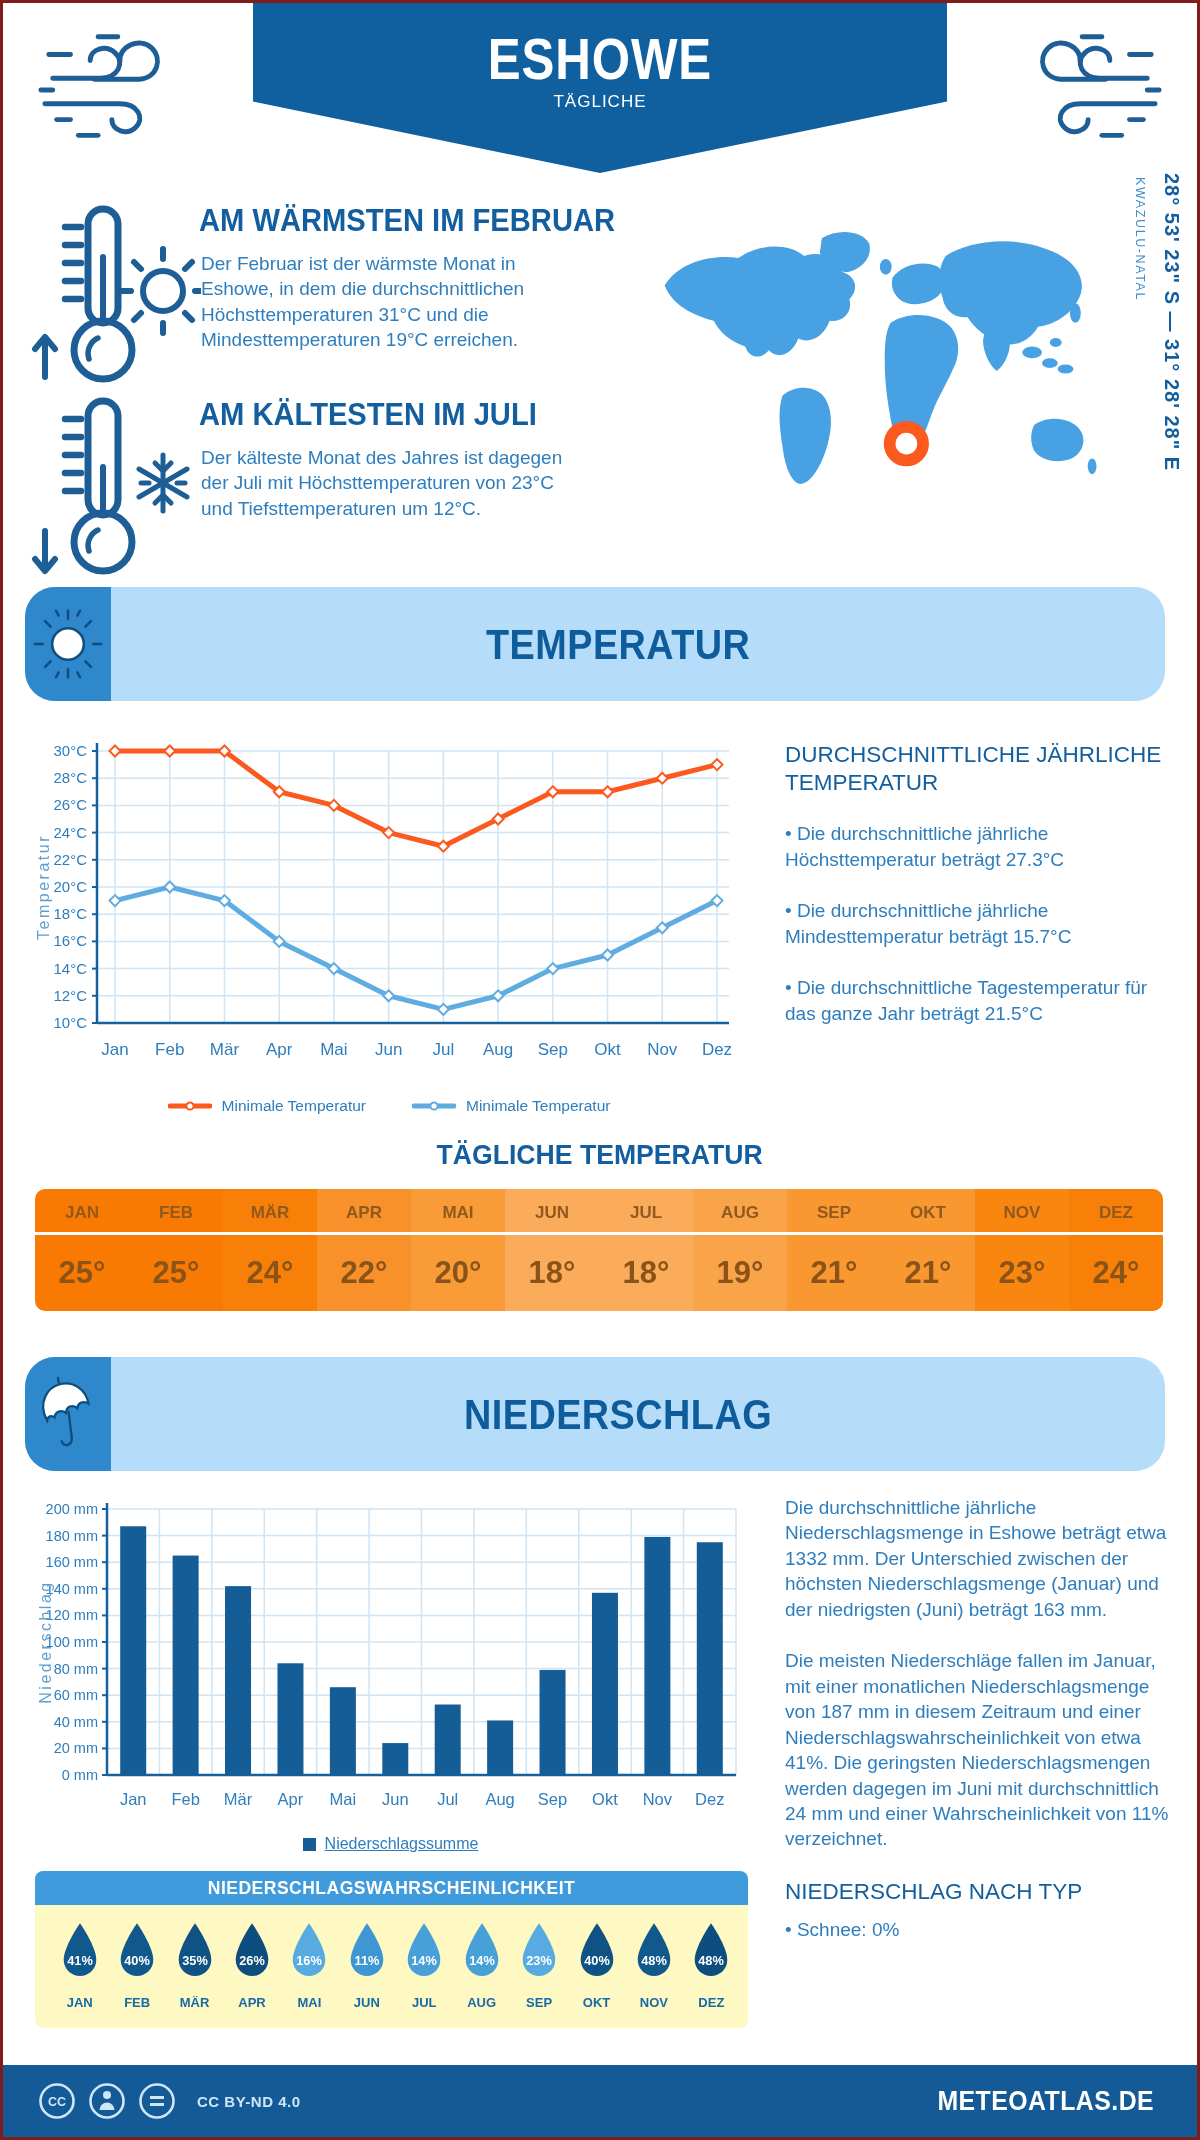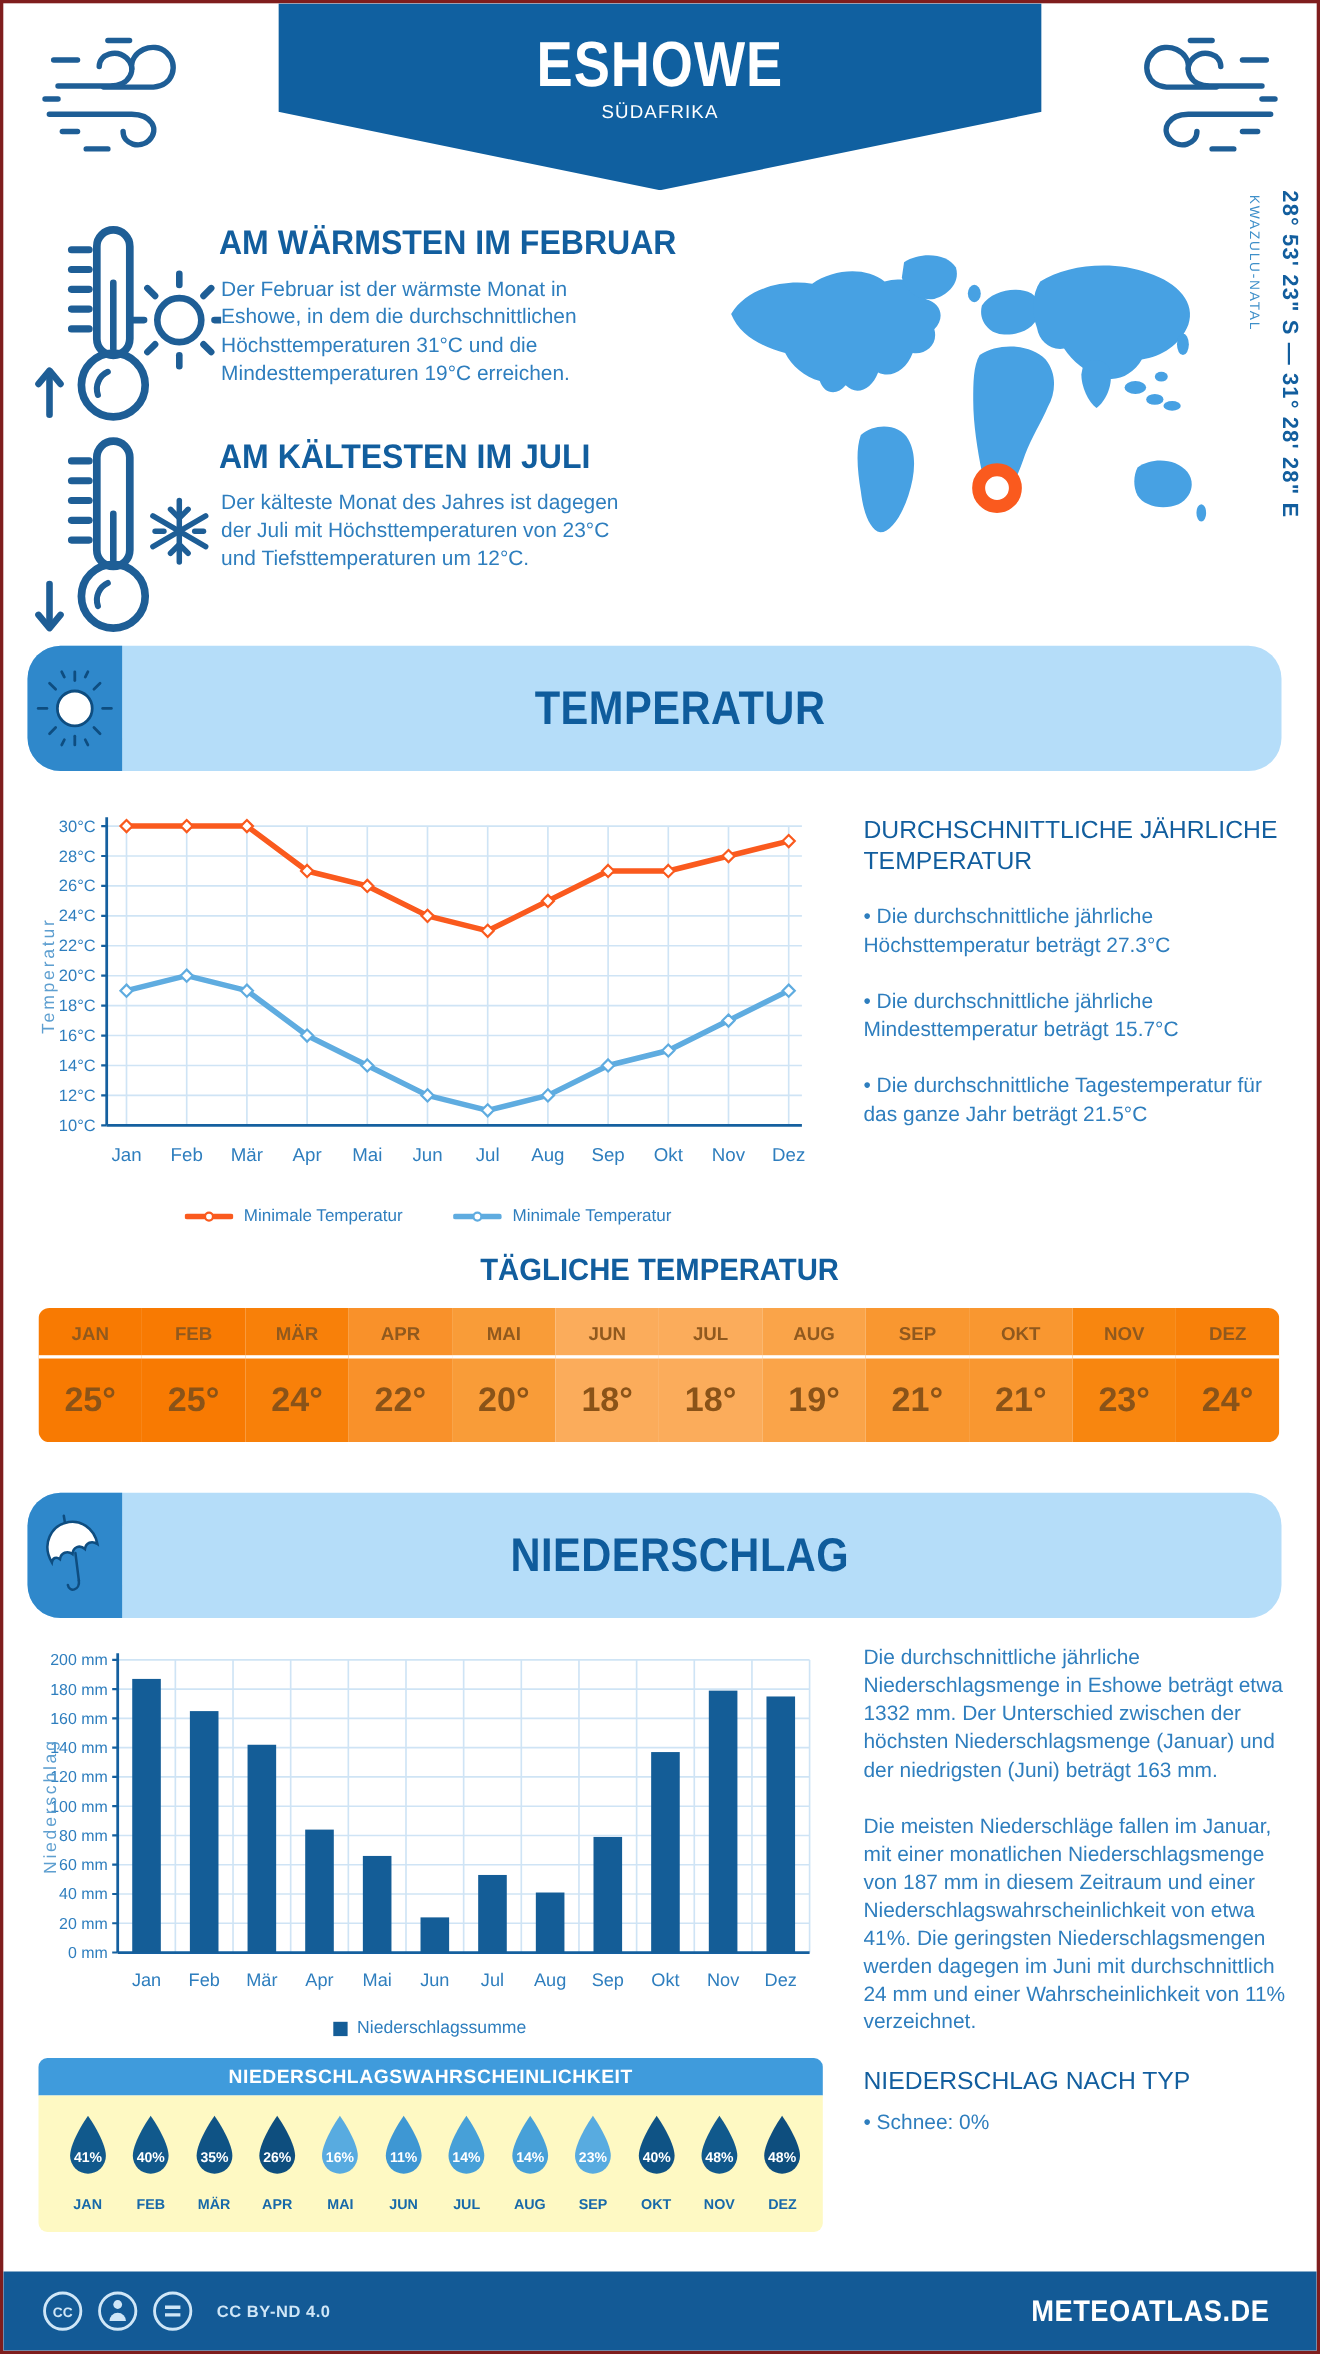--- a/index.html
+++ b/index.html
@@ -84,21 +84,21 @@
     <path d="M10,82 H86 C104,82 112,96 102,106 C94,114 78,110 78,98"></path>
     <path d="M14,32 H36"></path>
       <path d="M6,68 H18"></path>
       <path d="M22,98 H36"></path>
       <path d="M44,114 H64"></path>
       <path d="M64,14 H84"></path>
   </svg>
 
   <div class="abs top-banner">
     <div><span class="city">ESHOWE</span></div>
-    <div class="country">SÜDAFRIKA</div>
+    <div class="country">TÄGLICHE</div>
   </div>
 
   <svg class="abs" style="left:26px;top:196px;" width="172" height="190" viewBox="0 0 172 190" fill="none" stroke="#1E5E96" stroke-linecap="round">
     <g stroke-width="6.5">
       <path d="M36,28 H52"></path>
         <path d="M36,46 H52"></path>
         <path d="M36,64 H52"></path>
         <path d="M36,82 H52"></path>
         <path d="M36,100 H52"></path>
     </g>
@@ -448,21 +448,21 @@
         <text x="519.5416666666666" y="312" text-anchor="middle" font-size="16.5" fill="#2E7EBE" font-family="Liberation Sans, sans-serif">Sep</text>
         <rect x="558.9583333333334" y="99.79" width="26" height="182.20999999999998" fill="#145D97"></rect>
         <text x="571.9583333333334" y="312" text-anchor="middle" font-size="16.5" fill="#2E7EBE" font-family="Liberation Sans, sans-serif">Okt</text>
         <rect x="611.375" y="43.93" width="26" height="238.07" fill="#145D97"></rect>
         <text x="624.375" y="312" text-anchor="middle" font-size="16.5" fill="#2E7EBE" font-family="Liberation Sans, sans-serif">Nov</text>
         <rect x="663.7916666666666" y="49.25" width="26" height="232.75" fill="#145D97"></rect>
         <text x="676.7916666666666" y="312" text-anchor="middle" font-size="16.5" fill="#2E7EBE" font-family="Liberation Sans, sans-serif">Dez</text>
         <text x="18" y="149" text-anchor="middle" font-size="16" fill="#5E9FD0" letter-spacing="2.5" transform="rotate(-90 18 149)" font-family="Liberation Sans, sans-serif">Niederschlag</text>
       </svg></div>
 
-  <div class="abs bar-legend" style="top:1832px;">
+  <div class="abs bar-legend" style="top:1832px;text-decoration:underline;">
     <span class="sq" id="bar-legend-sq" style="background: rgb(20, 93, 151);"></span>
     <span>Niederschlagssumme</span>
   </div>
 
   <div class="abs" style="left:782px;top:1492px;width:394px;">
     <p class="col-p">Die durchschnittliche jährliche Niederschlagsmenge in Eshowe beträgt etwa 1332 mm. Der Unterschied zwischen der höchsten Niederschlagsmenge (Januar) und der niedrigsten (Juni) beträgt 163 mm.</p>
     <p class="col-p">Die meisten Niederschläge fallen im Januar, mit einer monatlichen Niederschlagsmenge von 187 mm in diesem Zeitraum und einer Niederschlagswahrscheinlichkeit von etwa 41%. Die geringsten Niederschlagsmengen werden dagegen im Juni mit durchschnittlich 24 mm und einer Wahrscheinlichkeit von 11% verzeichnet.</p>
     <p class="col-head" style="margin-bottom:10px;">NIEDERSCHLAG NACH TYP</p>
     <p class="col-bullet">• Schnee: 0%</p>
   </div>

